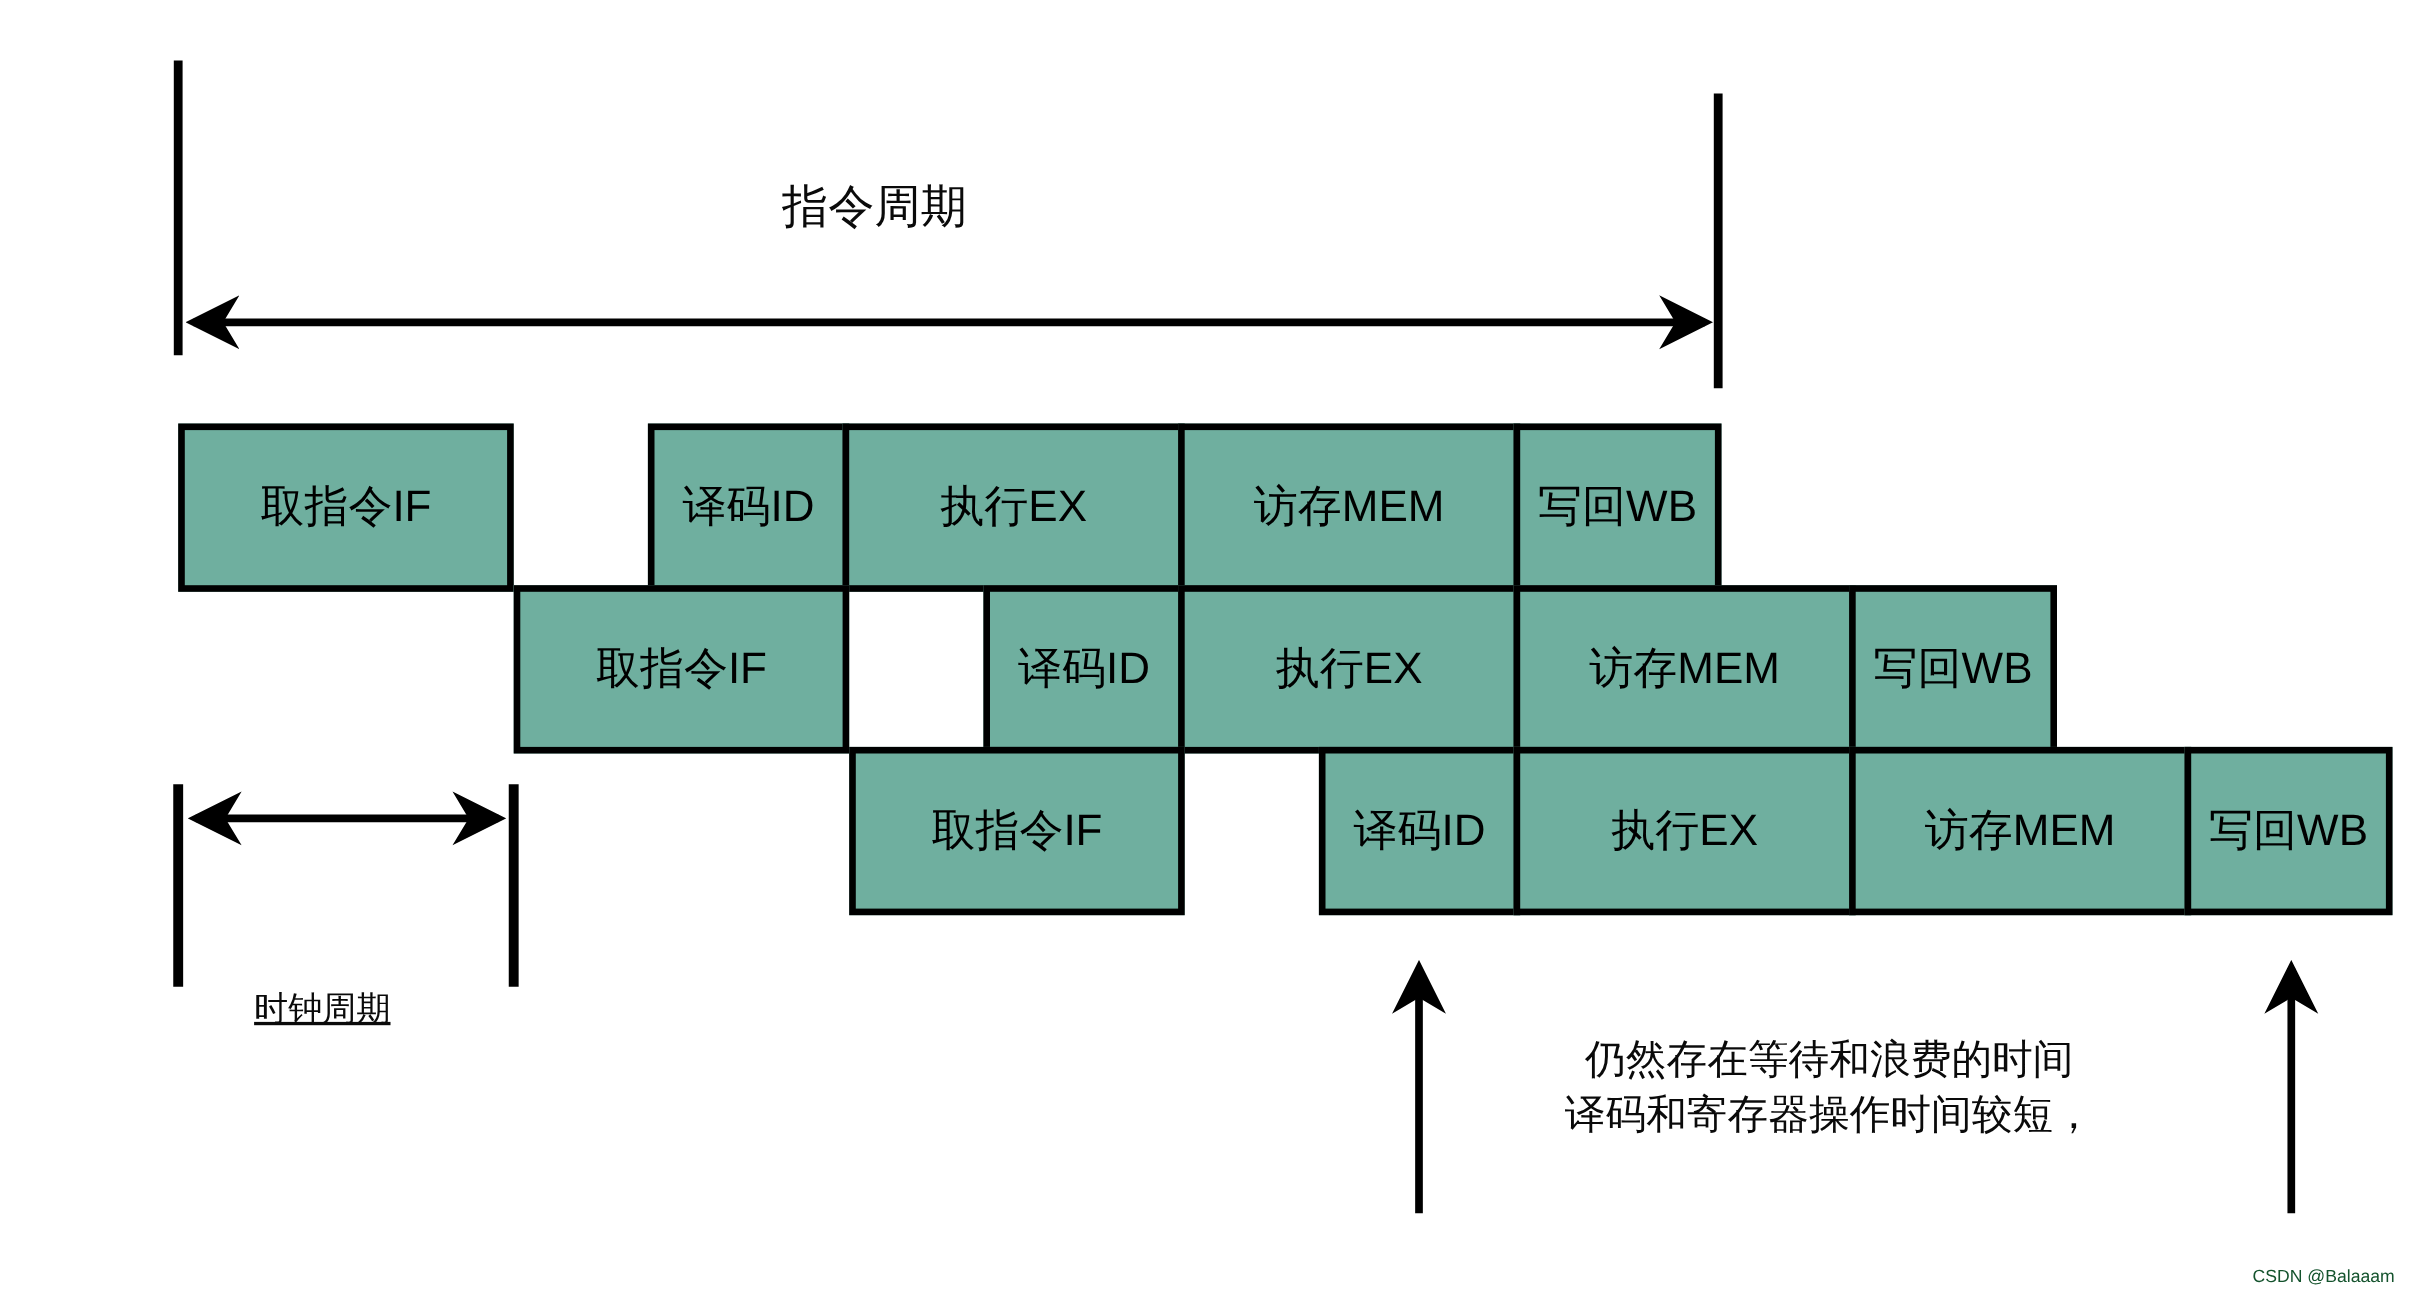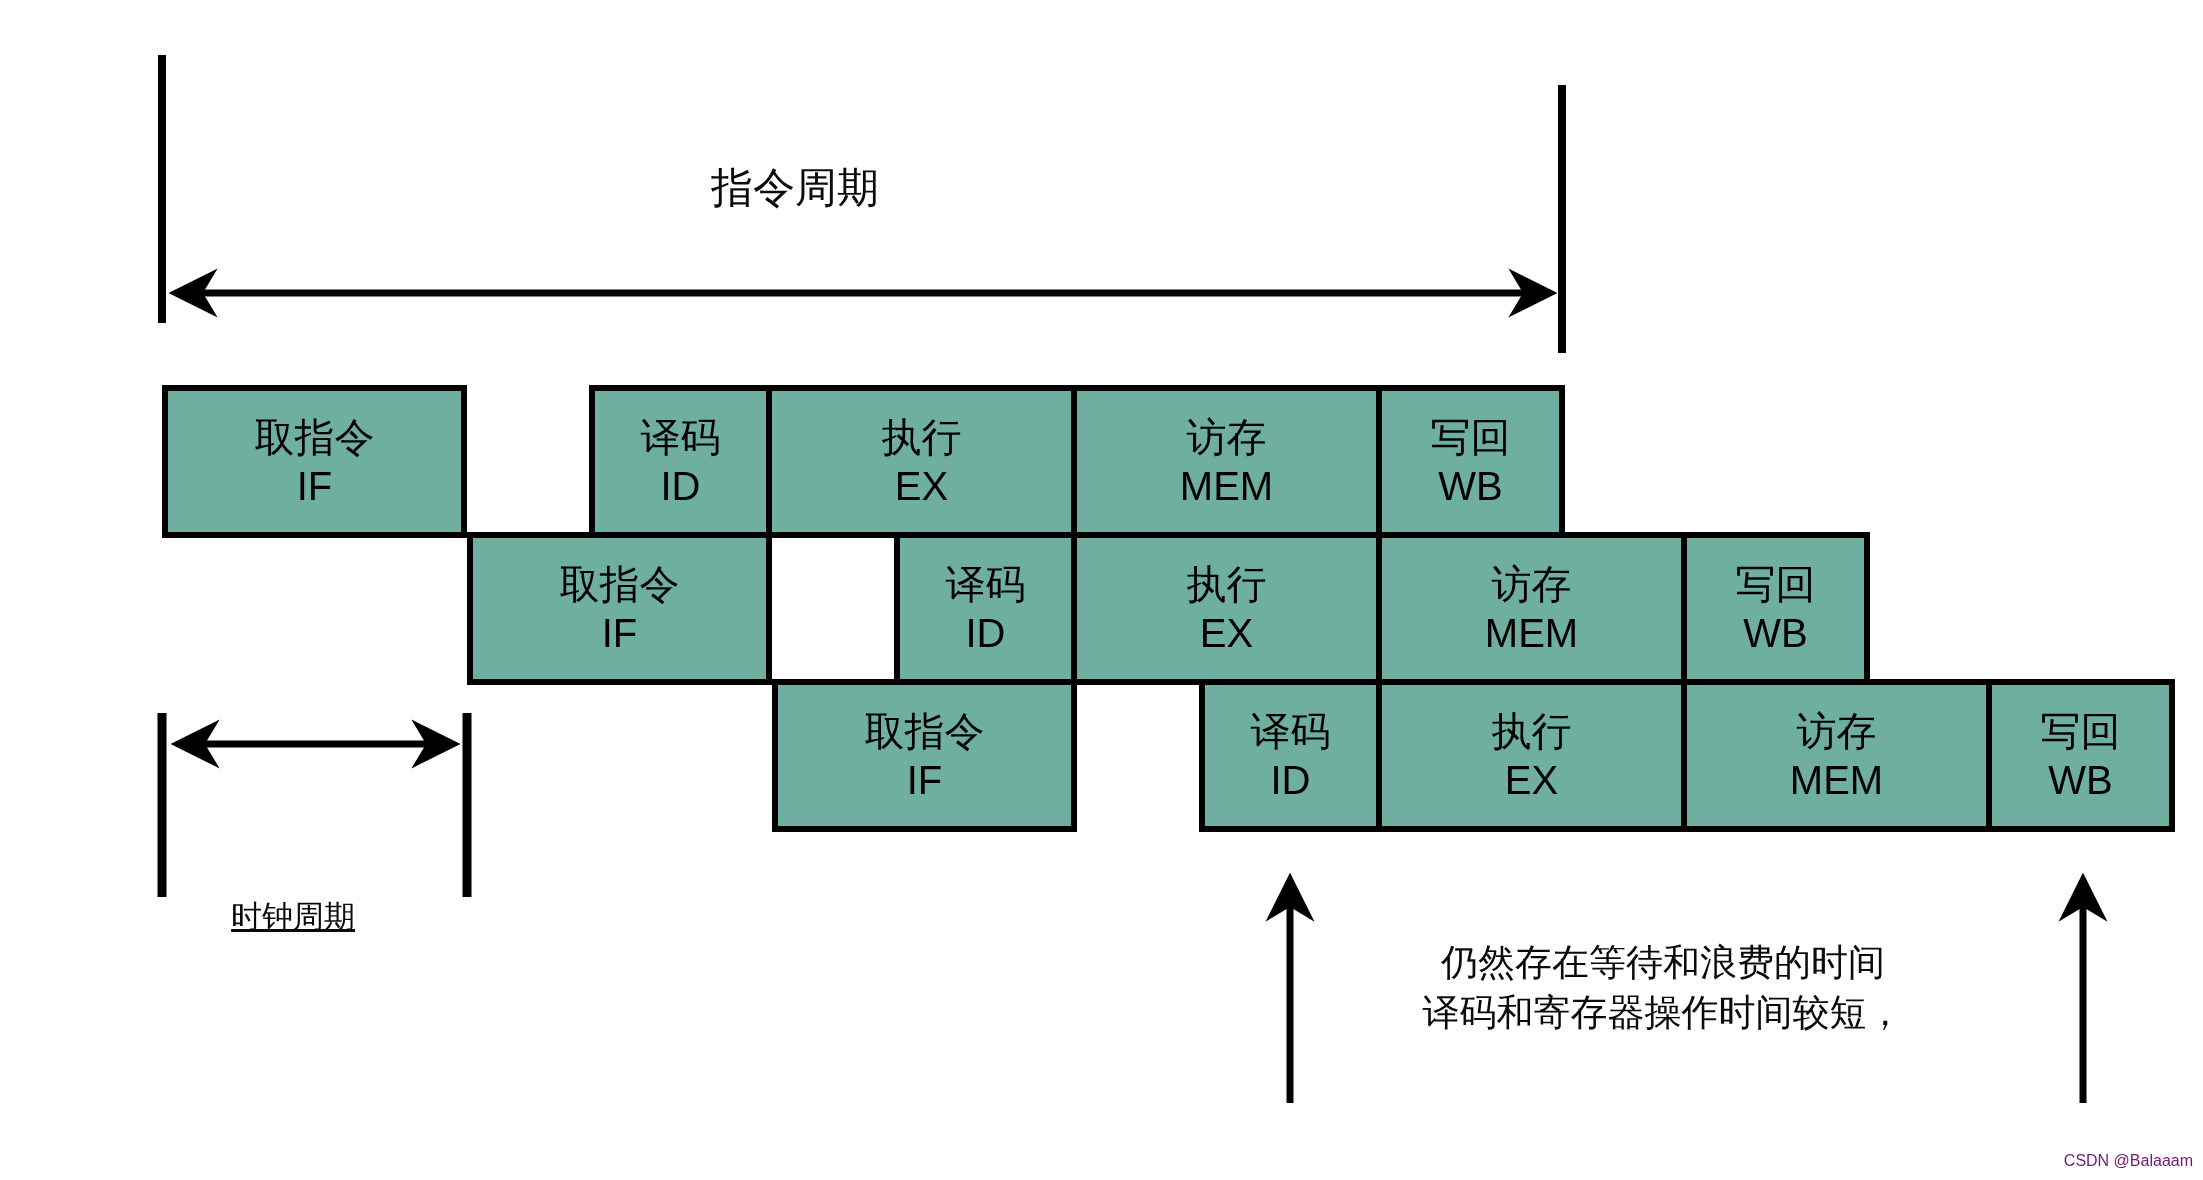--- a/index.html
+++ b/index.html
@@ -15,21 +15,21 @@
     position: absolute;
     left: 0; top: 0;
     width: 2203px; height: 1180px;
   }
   .stage-box {
     position: absolute;
     box-sizing: border-box;
     background: #6FAF9F;
     border: 6px solid #000000;
     display: flex;
-    flex-direction: column;
+    flex-direction: row;
     align-items: center;
     justify-content: center;
     text-align: center;
     color: #000000;
     font-size: 40px;
     line-height: 49px;
     font-weight: 500;
   }
   .diagram-label {
     position: absolute;
@@ -44,23 +44,23 @@
     transform: translateX(-50%);
     color: #0a0a0a;
     font-size: 37px;
     line-height: 50px;
     font-weight: 500;
     text-align: center;
     white-space: nowrap;
   }
   .watermark {
     position: absolute;
-    right: 10px;
+    right: 26px;
     top: 1152px;
-    color: #701a75;
+    color: #14532d;
     font-size: 16px;
     font-weight: 400;
   }
   svg line { stroke: #000000; }
 </style>
 </head>
 <body>
 
 <div id="canvas">
 

